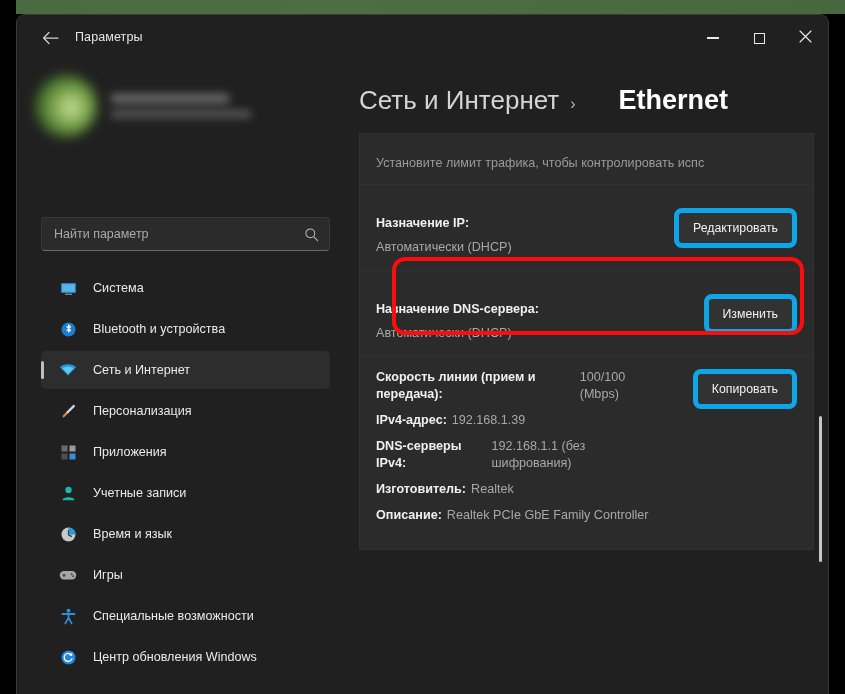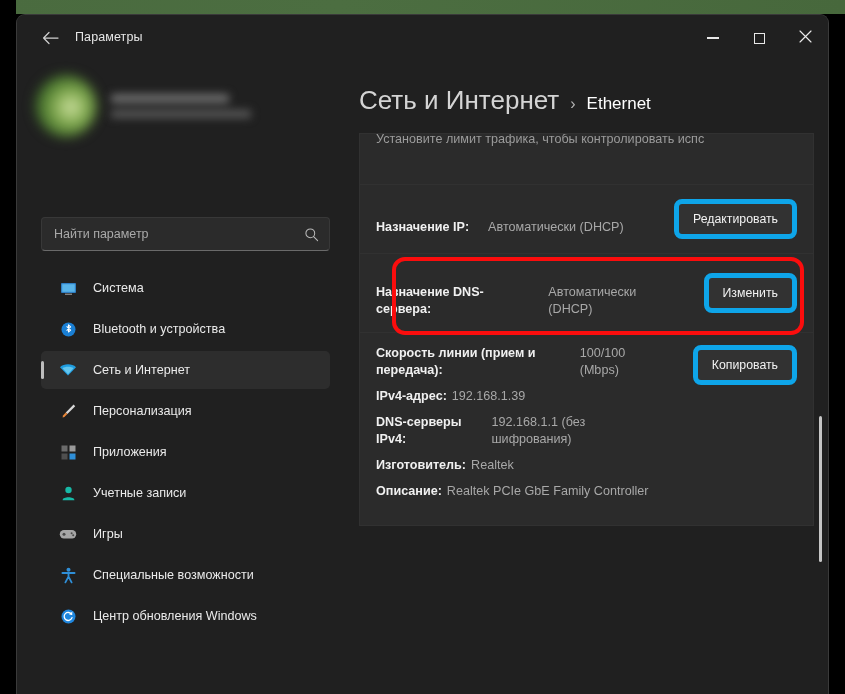--- a/index.html
+++ b/index.html
@@ -83,33 +83,33 @@
   }
   .navicon { width:18px; height:18px; flex:none; display:flex; align-items:center; justify-content:center; margin-right:16px; }
   .navlabel { font-size:12.6px; color:#eaeaea; white-space:nowrap; }
 
   
   .content { position:absolute; left:326px; top:46px; width:487px; height:634px; background:#202020; overflow:hidden; }
 
   .breadcrumb { position:absolute; left:16px; top:24px; display:flex; align-items:baseline; gap:11px; }
   .bc-parent { font-size:26px; color:#d4d4d4; cursor:pointer; }
   .bc-sep { font-size:16px; color:#b5b5b5; }
-  .bc-current { font-size:17px; color:#ffffff; font-weight:normal; }
+  .bc-current { font-size:27px; color:#ffffff; font-weight:bold;margin-left:32px; }
 
   .cards { position:absolute; left:16px; top:72px; width:455px; bottom:0; }
 
   .card {
     position:relative; background:#2b2b2b; border:1px solid #313131;
     padding:14px 16px; display:flex; align-items:center; justify-content:space-between;
   }
   .card + .card { border-top:none; }
-  .card.clipped-top { height:52px; padding-top:0; align-items:flex-start; overflow:hidden; border-radius:0; }
+  .card.clipped-top { height:52px; padding-top:0; align-items:flex-end; overflow:hidden; border-radius:0; }
   .card.clipped-top .clip-text { margin-top:-2px; font-size:12.6px; color:#9b9b9b; white-space:nowrap; }
 
-  .card-text { display:flex; flex-direction:row; gap:19px; max-width:300px;margin-top:16px; }
+  .card-text { display:flex; flex-direction:column; gap:7px; max-width:300px;margin-top:16px; }
   .lbl { font-size:12.6px; color:#f0f0f0; font-weight:bold; line-height:1.35; }
   .val { font-size:12.6px; color:#a8a8a8; line-height:1.35; }
 
   .btn {
     flex:none; background:#323232; border:5px solid #0ea5e9; border-radius:8px;
     color:#f2f2f2; font-size:12.3px; font-family:"Liberation Sans", sans-serif;
     padding:8px 14px; cursor:pointer; white-space:nowrap;
   }
 
   .details { background:#2b2b2b; border:1px solid #313131; border-top:none; padding:12px 16px 16px; }
@@ -248,20 +248,30 @@
         <div class="navitem">
           <span class="navicon">
             <svg width="17" height="17" viewBox="0 0 17 17">
               <circle cx="8.5" cy="5" r="3.2" fill="#17b9a6"></circle>
               <path d="M2.6 15.2 C2.6 11.4 14.4 11.4 14.4 15.2 Z" fill="#17b9a6"></path>
             </svg>
           </span>
           <span class="navlabel">Учетные записи</span>
         </div>
 
+        <div class="navitem">
+          <span class="navicon">
+            <svg width="17" height="17" viewBox="0 0 17 17">
+              <circle cx="8.5" cy="8.5" r="7" fill="#c8c8c8"></circle>
+              <path d="M8.5 1.5 A7 7 0 0 1 15.5 8.5 L8.5 8.5 Z" fill="#1f9de0"></path>
+              <path d="M8.5 4.6 L8.5 8.8 L11.4 10.4" stroke="#3a3a3a" stroke-width="1.2" fill="none" stroke-linecap="round"></path>
+            </svg>
+          </span>
+          <span class="navlabel">Время и язык</span>
+        </div>
 
         <div class="navitem">
           <span class="navicon">
             <svg width="18" height="14" viewBox="0 0 18 14">
               <rect x="0.8" y="3" width="16.4" height="8.4" rx="4.2" fill="#a6a6a6"></rect>
               <circle cx="5" cy="7.2" r="1.5" fill="#4a4a4a"></circle>
               <circle cx="12.6" cy="6.2" r="1" fill="#4a4a4a"></circle>
               <circle cx="14.2" cy="8.2" r="1" fill="#4a4a4a"></circle>
             </svg>
           </span>

